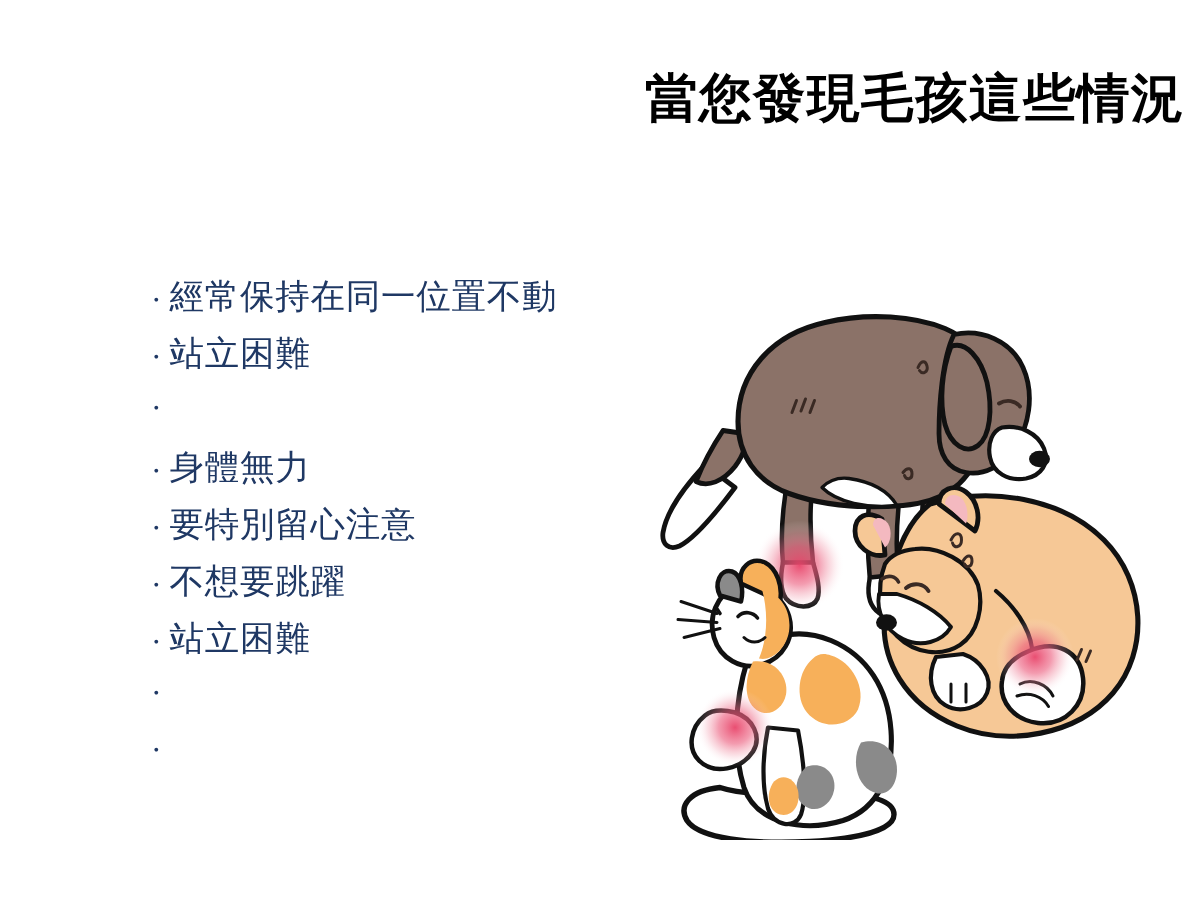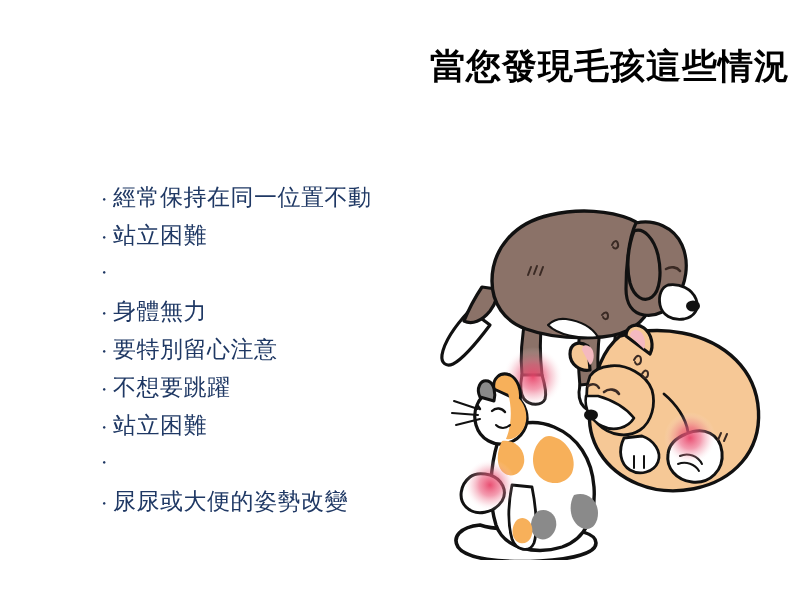--- a/index.html
+++ b/index.html
@@ -119,21 +119,20 @@
     </li>
     <li class="symptom-item">
       <span class="symptom-bullet">・</span>
       <span class="symptom-text">站立困難</span>
     </li>
     <li class="symptom-item">
       <span class="symptom-bullet">・</span>
     </li>
     <li class="symptom-item">
       <span class="symptom-bullet">・</span>
-      <span class="symptom-text">尿尿或大便的姿勢改變</span>
     </li>
   </ul>
 
   <div class="artwork">
     <svg viewBox="0 0 350 385" xmlns="http://www.w3.org/2000/svg">
       <defs>
         <radialGradient id="painGlow" cx="50%" cy="50%" r="50%">
           <stop offset="0%" stop-color="#e8456a" stop-opacity="0.95"></stop>
           <stop offset="42%" stop-color="#ec5f7f" stop-opacity="0.62"></stop>
           <stop offset="72%" stop-color="#f08fa3" stop-opacity="0.26"></stop>

